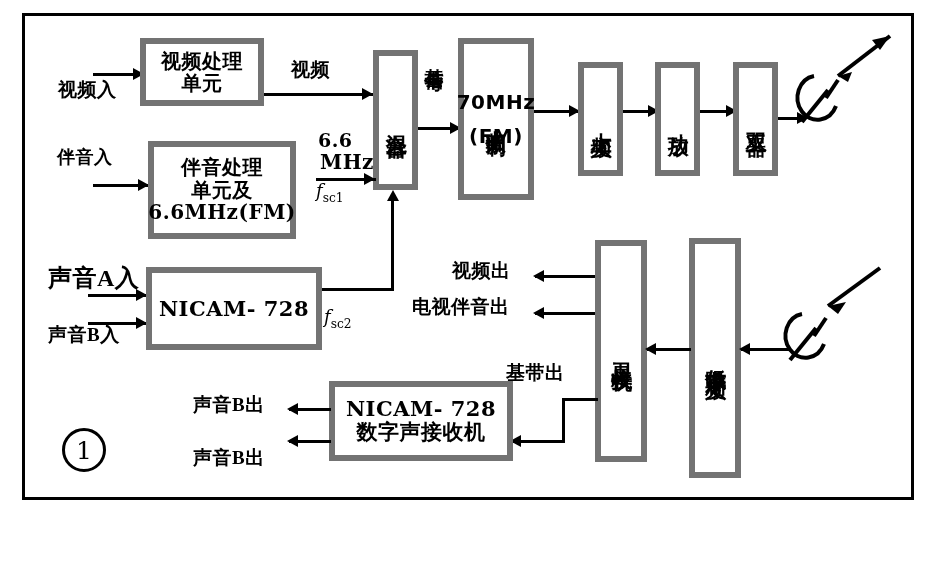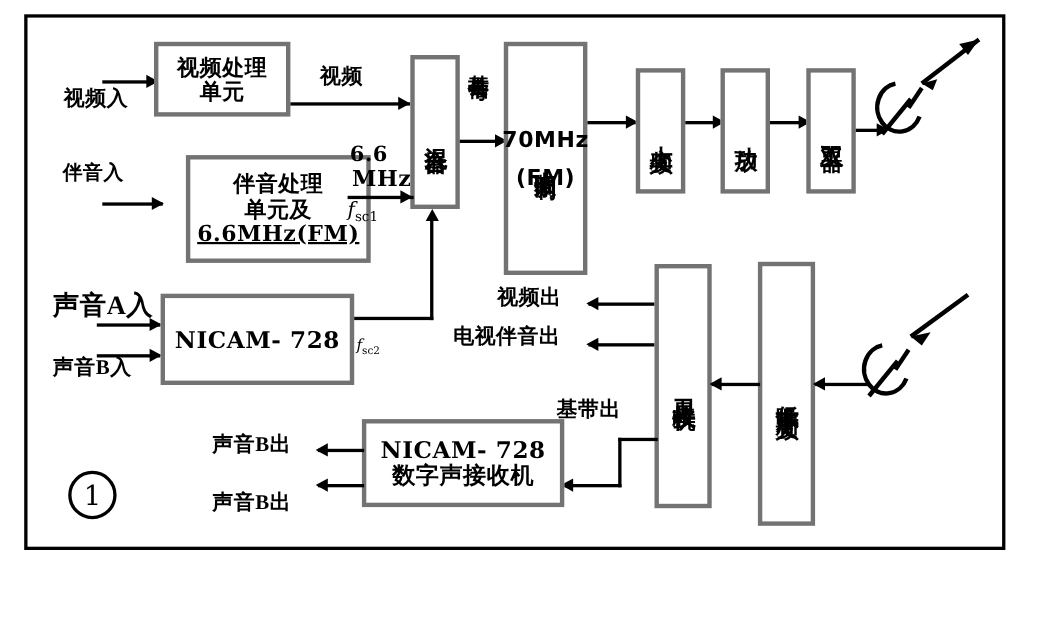--- a/index.html
+++ b/index.html
@@ -25,21 +25,21 @@
     position: absolute;
     left: 22px;
     top: 13px;
     width: 892px;
     height: 487px;
     border: 3px solid #000;
     box-sizing: border-box;
   }
   .box {
     position: absolute;
-    border: 4px solid #737373;
+    border: 6px solid #737373;
     box-sizing: border-box;
     background: #fff;
     display: flex;
     flex-direction: column;
     align-items: center;
     justify-content: center;
     text-align: center;
     font-weight: bold;
     line-height: 1.12;
     letter-spacing: 0.5px;
@@ -144,21 +144,21 @@
 
   <div class="box vert" style="left:373px; top:50px; width:45px; height:140px; font-size:21px;">
     <span>混合器</span>
   </div>
 
   <div class="lbl vtxt" style="left:424px; top:52px; font-size:19px;">基带信号</div>
 
   <div class="line hline" style="left:418px; top:127px; width:42px;"></div>
   <div class="arrowR" style="left:450px; top:122px;"></div>
 
-  <div class="box" style="left:458px; top:38px; width:76px; height:212px; font-size:20px;">
+  <div class="box" style="left:458px; top:38px; width:76px; height:162px; font-size:20px;">
     <span class="ln">70MHz</span>
     <span class="vert" style="margin:2px 0;">中频调制</span>
     <span class="ln">(FM)</span>
   </div>
 
   <div class="line hline" style="left:534px; top:110px; width:46px;"></div>
   <div class="arrowR" style="left:569px; top:105px;"></div>
 
   <div class="box vert" style="left:578px; top:62px; width:45px; height:114px; font-size:21px;">
     <span>上变频</span>
@@ -190,24 +190,24 @@
   <svg class="ant" style="left:836px; top:28px;" width="70" height="60" viewBox="0 0 70 60">
     <path d="M2,48 L54,8" stroke="#000" stroke-width="4" fill="none"></path>
     <path d="M54,8 L36,12 L44,22 Z" fill="#000"></path>
     <path d="M2,48 L16,44 L12,54 Z" fill="#000"></path>
   </svg>
 
   <div class="lbl" style="left:57px; top:148px; font-size:18px;">伴音入</div>
   <div class="line hline" style="left:93px; top:184px; width:55px;"></div>
   <div class="arrowR" style="left:138px; top:179px;"></div>
 
-  <div class="box" style="left:148px; top:141px; width:168px; height:98px; font-size:20px;margin-left:21px;">
+  <div class="box" style="left:148px; top:141px; width:148px; height:98px; font-size:20px;">
     <span class="ln">伴音处理</span>
     <span class="ln">单元及</span>
-    <span class="ln" style="font-family:'DejaVu Serif','Liberation Serif',serif;text-decoration:underline;">6.6MHz(FM)</span>
+    <span class="ln" style="font-family:'DejaVu Serif','Liberation Serif',serif;">6.6MHz(FM)</span>
   </div>
 
   <div class="lbl" style="left:318px; top:131px; font-size:19px; font-family:'DejaVu Serif','Liberation Serif',serif;">6.6</div>
   <div class="lbl" style="left:320px; top:152px; font-size:20px; font-family:'DejaVu Serif','Liberation Serif',serif;">MHz</div>
 
   <div class="line hline" style="left:316px; top:178px; width:60px;"></div>
   <div class="arrowR" style="left:364px; top:173px;"></div>
 
   <div class="fsc" style="left:316px; top:180px; font-size:18px;">
     <span>f</span><span class="s">sc1</span>
@@ -218,21 +218,21 @@
   <div class="arrowR" style="left:136px; top:289px;"></div>
 
   <div class="lbl" style="left:48px; top:325px; font-size:19px;">声音B入</div>
   <div class="line hline" style="left:88px; top:322px; width:58px;"></div>
   <div class="arrowR" style="left:136px; top:317px;"></div>
 
   <div class="box" style="left:146px; top:267px; width:176px; height:83px; font-size:21px;">
     <span class="ln" style="font-family:'DejaVu Serif','Liberation Serif',serif;">NICAM- 728</span>
   </div>
 
-  <div class="fsc" style="left:324px; top:306px; font-size:14px;">
+  <div class="fsc" style="left:324px; top:306px; font-size:18px;">
     <span>f</span><span class="s">sc2</span>
   </div>
 
   <div class="line hline" style="left:322px; top:288px; width:72px;"></div>
   <div class="line vline" style="left:391px; top:200px; height:91px;"></div>
   <div class="arrowU" style="left:387px; top:190px;"></div>
 
   <div class="lbl" style="left:452px; top:261px; font-size:19px;">视频出</div>
   <div class="line hline" style="left:535px; top:275px; width:62px;"></div>
   <div class="arrowL" style="left:533px; top:270px;"></div>

